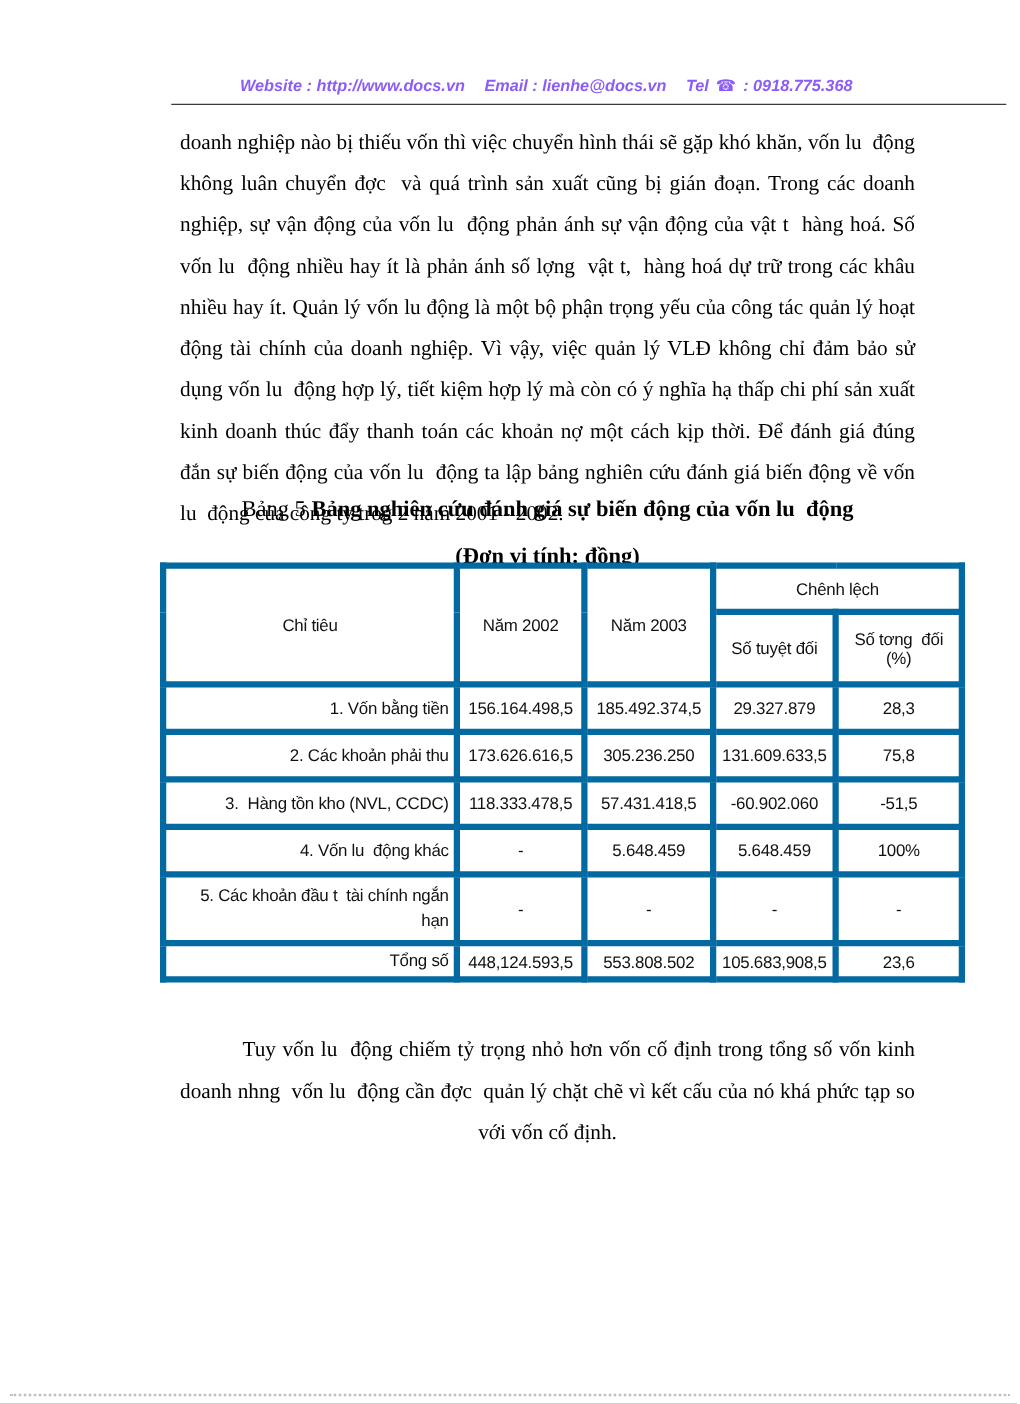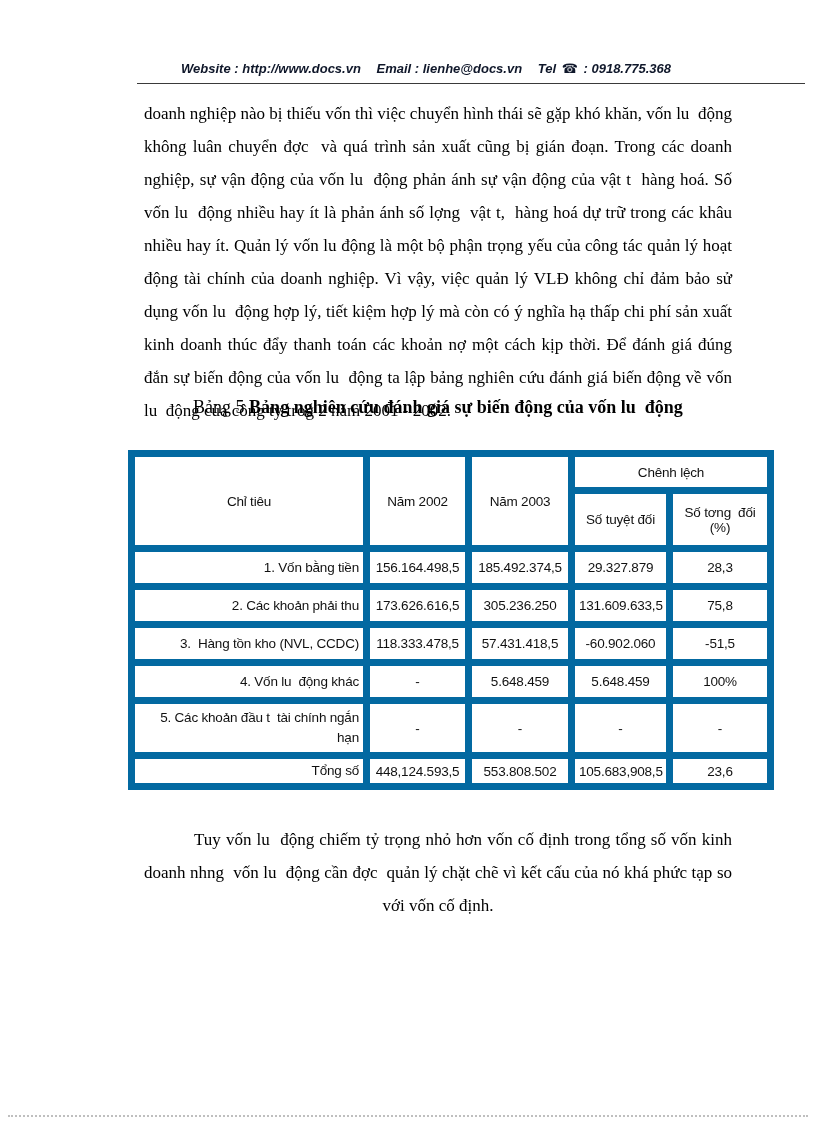--- a/index.html
+++ b/index.html
@@ -7,24 +7,24 @@
     position:relative;
     width:816px;height:1123px;
     background:#ffffff;
     margin:0 auto;
     overflow:hidden;
     font-family:"Liberation Serif", serif;
     color:#000;
   }
   
   .doc-header{
-    position:absolute;top:61px;left:132px;width:588px;
+    position:absolute;top:61px;left:143px;width:588px;
     text-align:center;
     font-family:"Liberation Sans", sans-serif;
-    font-size:13px;font-style:italic;color:#0f172a;
+    font-size:13px;font-style:italic;color:#8b5cf6;
     white-space:nowrap;
   }
   .doc-header .seg{font-weight:bold;}
   .doc-header .val{font-weight:bold;}
   .doc-header .gap{margin-left:12px;}
   .doc-header .phone{font-style:normal;margin:0 2px;}
   .header-rule{
     position:absolute;top:83px;left:137px;width:668px;height:0;
     border-top:1.5px solid #3a3a3a;
   }
@@ -45,21 +45,21 @@
   .caption .bold{font-weight:bold;}
   
   table.data{
     position:absolute;top:450px;left:128px;
     border-collapse:collapse;table-layout:fixed;
     width:639px;
     font-family:"Liberation Sans", sans-serif;
     font-size:13.5px;letter-spacing:-0.2px;color:#111;
   }
   table.data th, table.data td{
-    border:7px solid #0369a1;
+    border:5px solid #0369a1;
     padding:2px 4px;
     font-weight:normal;
     text-align:center;vertical-align:middle;
     overflow:hidden;
   }
   table.data{border:2px solid #000;}
   table.data td.lbl{text-align:right;padding-left:8px;line-height:20px;}
   tr.hgroup{height:37px;}
   tr.hsub{height:58px;}
   tr.r{height:38px;}
@@ -87,20 +87,21 @@
     <span class="phone">☎</span><span class="val"> : 0918.775.368</span>
   </div>
   <div class="header-rule"></div>
 
   <div class="textcol" style="top:97px;">
     <p class="para">doanh nghiệp nào bị thiếu vốn thì việc chuyển hình thái sẽ gặp khó khăn, vốn lu&nbsp; động không luân chuyển đợc&nbsp; và quá trình sản xuất cũng bị gián đoạn. Trong các doanh nghiệp, sự vận động của vốn lu&nbsp; động phản ánh sự vận động của vật t&nbsp; hàng hoá. Số vốn lu&nbsp; động nhiều hay ít là phản ánh số lợng&nbsp; vật t,&nbsp; hàng hoá dự trữ trong các khâu nhiều hay ít. Quản lý vốn lu động là một bộ phận trọng yếu của công tác quản lý hoạt động tài chính của doanh nghiệp. Vì vậy, việc quản lý VLĐ không chỉ đảm bảo sử dụng vốn lu&nbsp; động hợp lý, tiết kiệm hợp lý mà còn có ý nghĩa hạ thấp chi phí sản xuất kinh doanh thúc đẩy thanh toán các khoản nợ một cách kịp thời. Để đánh giá đúng đắn sự biến động của vốn lu&nbsp; động ta lập bảng nghiên cứu đánh giá biến động về vốn lu&nbsp; động của công ty trog 2 năm 2001 - 2002.</p>
   </div>
 
   <div class="caption">
     <div><span>Bảng 5 </span><span class="bold">Bảng nghiên cứu đánh giá sự biến động của vốn lu&nbsp; động</span></div>
+    <div class="bold">(Đơn vị tính: đồng)</div>
   </div>
 
   <table class="data">
     <colgroup>
       <col style="width:235px">
         <col style="width:102px">
         <col style="width:103px">
         <col style="width:98px">
         <col style="width:101px">
     </colgroup>

